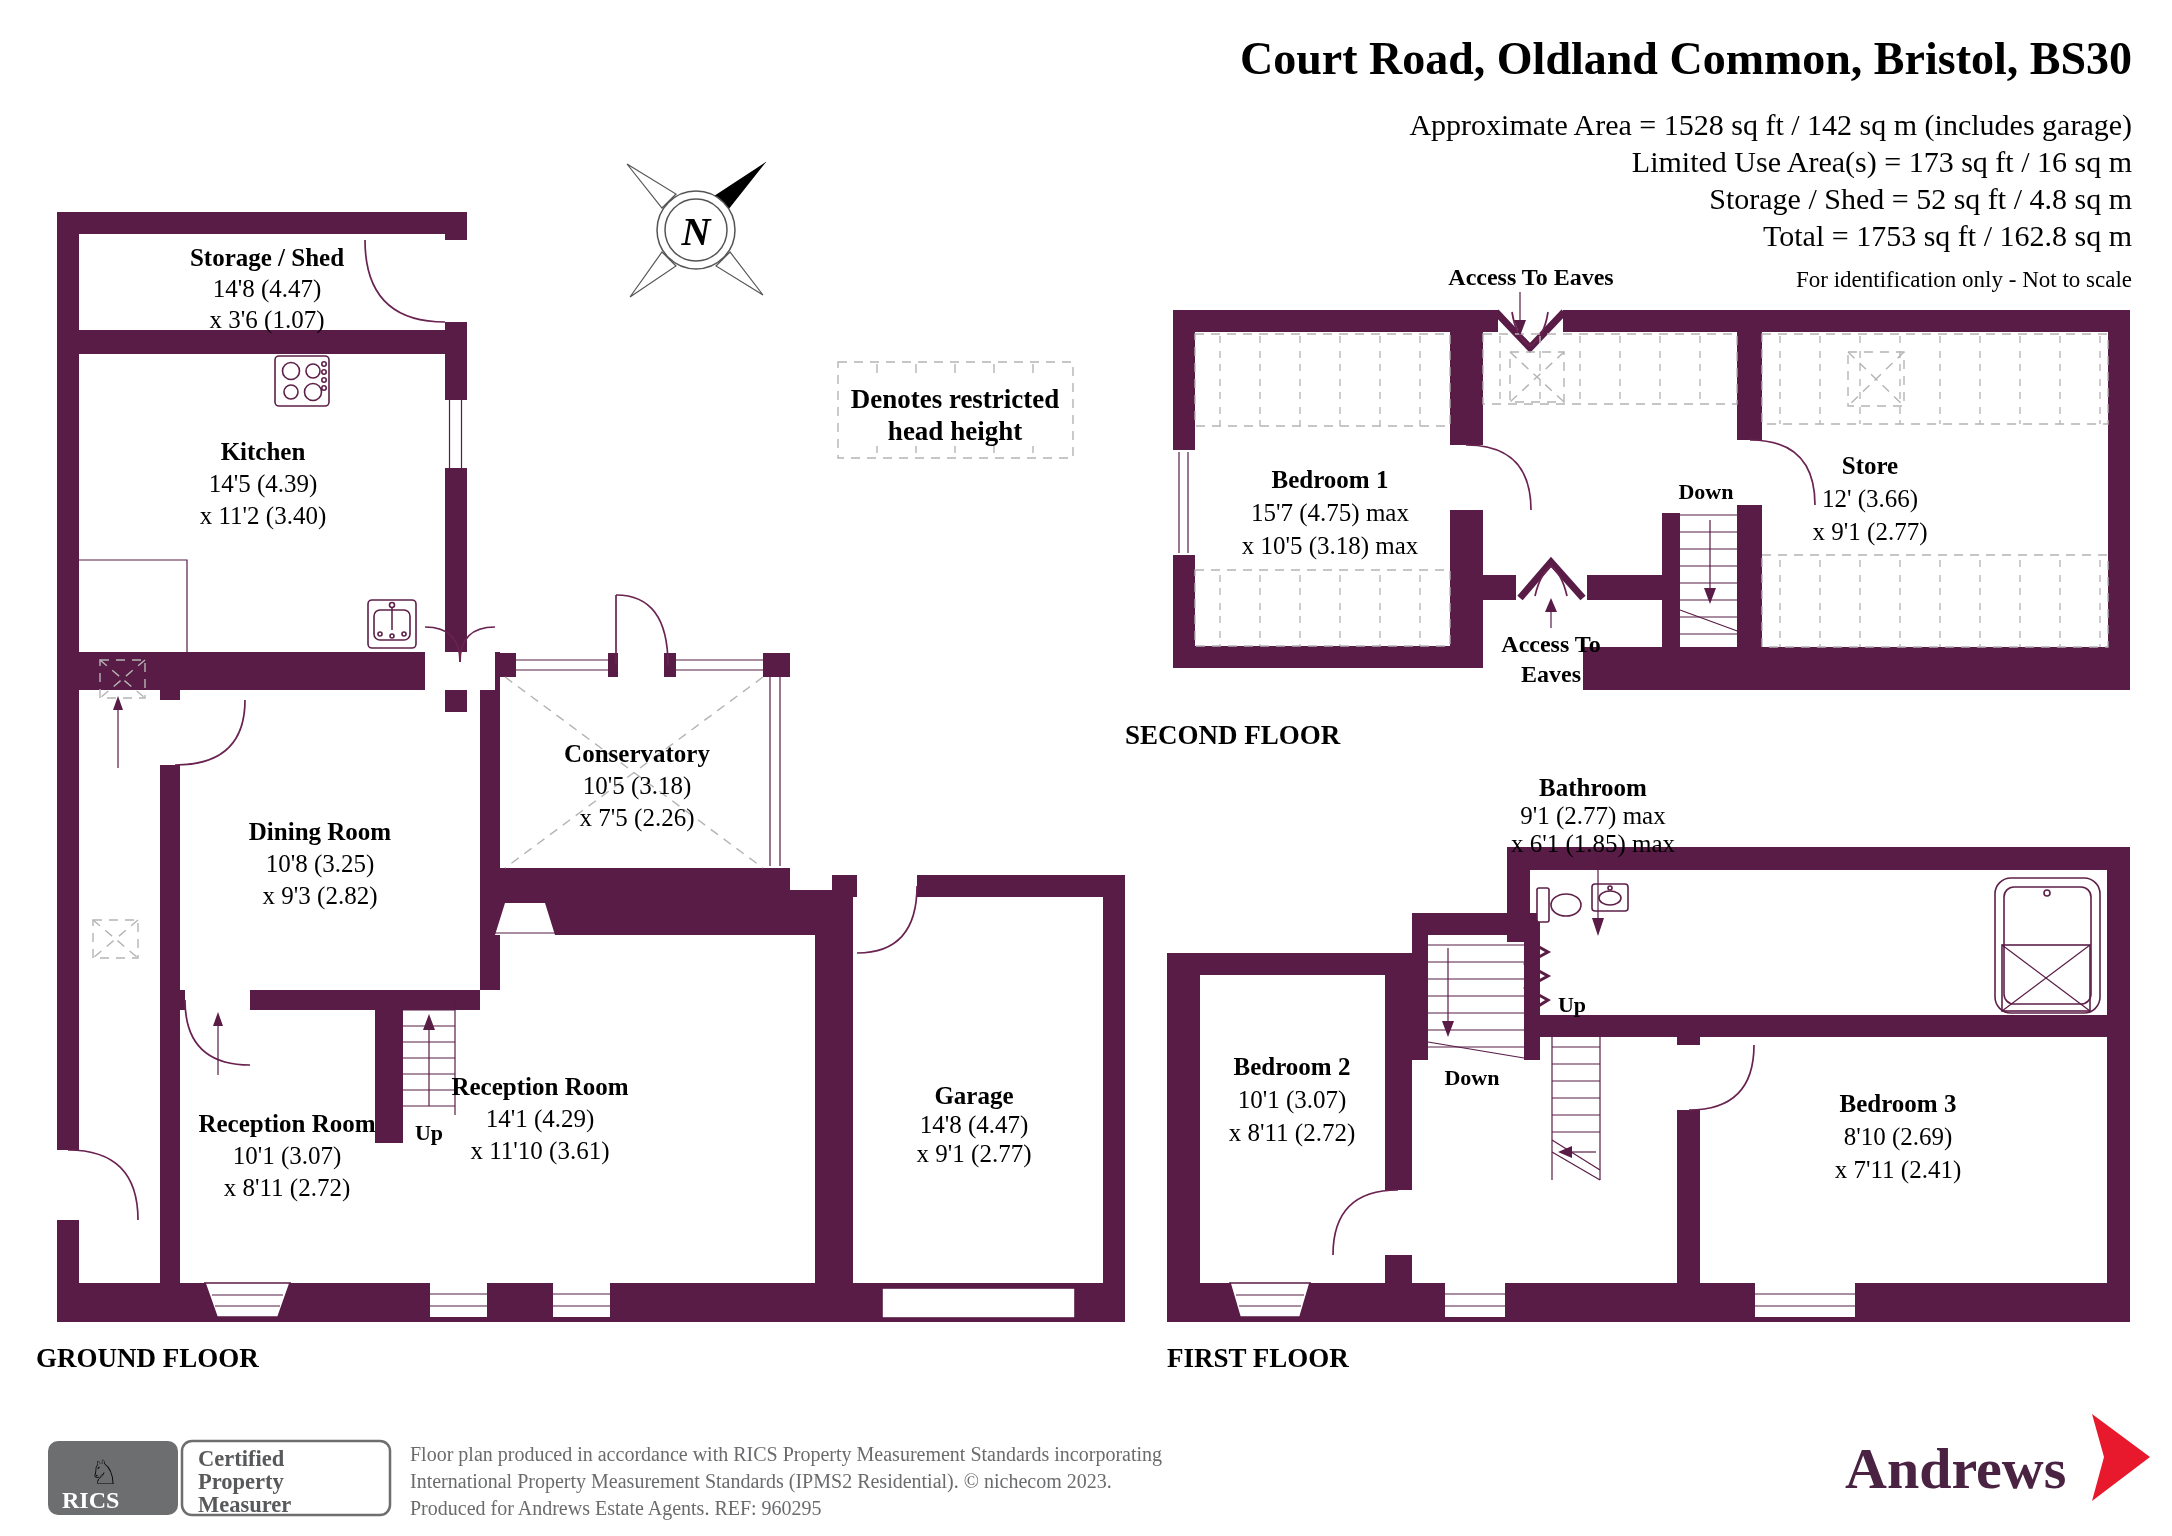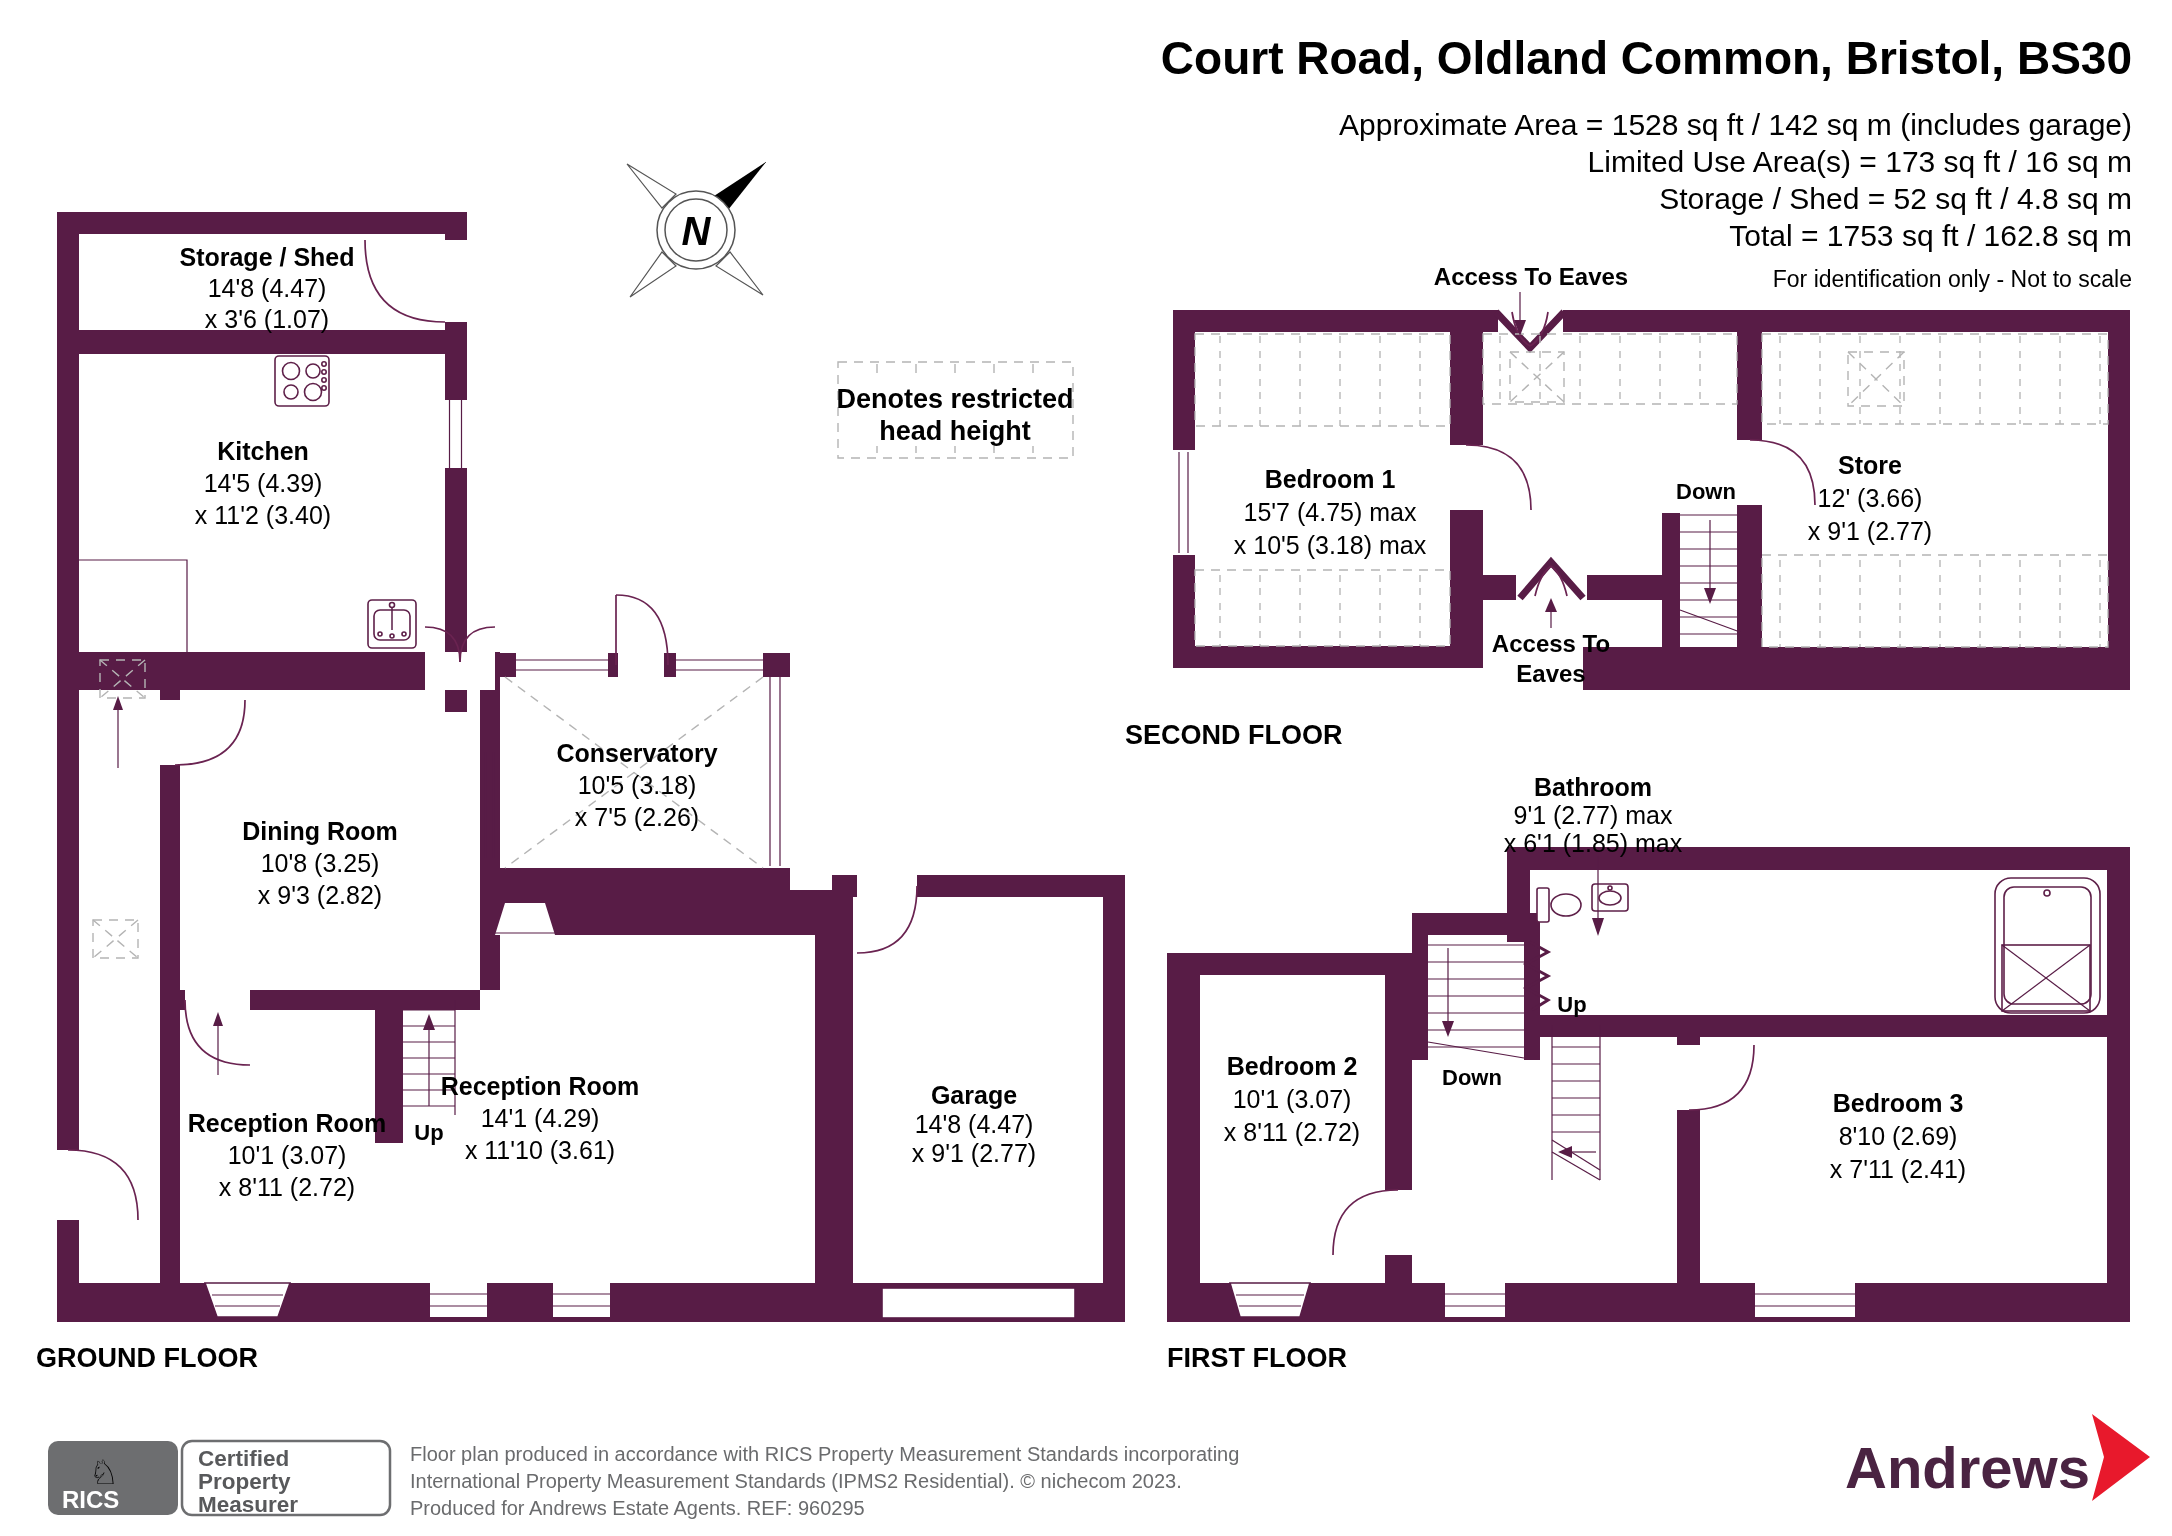--- a/index.html
+++ b/index.html
@@ -1,16 +1,16 @@
 <!DOCTYPE html>
 <html><head>
 <meta charset="utf-8">
 <style>
   html,body{margin:0;padding:0;background:#ffffff;}
-  .page{width:1948px;height:1536px;position:relative;background:#fff;font-family:Liberation Sans, sans-serif;}
+  .page{width:1948px;height:1536px;position:relative;background:#fff;font-family:Liberation Serif, serif;}
   svg{display:block;}
   .w{fill:#581c46;}
   .cut{fill:#ffffff;}
   .outl{fill:#ffffff;stroke:#581c46;stroke-width:1.6;}
   .ln{stroke:#581c46;stroke-width:1.5;fill:none;}
   .thin{stroke:#581c46;stroke-width:1.2;fill:none;}
   .arc{stroke:#6a2351;stroke-width:1.7;fill:none;}
   .dash{stroke:#b4b4b4;stroke-width:1.4;fill:none;stroke-dasharray:9 7;}
   .hatchbox{fill:url(#hatch);stroke:#b4b4b4;stroke-width:1.3;stroke-dasharray:9 7;}
   .fix{stroke:#5e2049;stroke-width:1.6;fill:#ffffff;}

